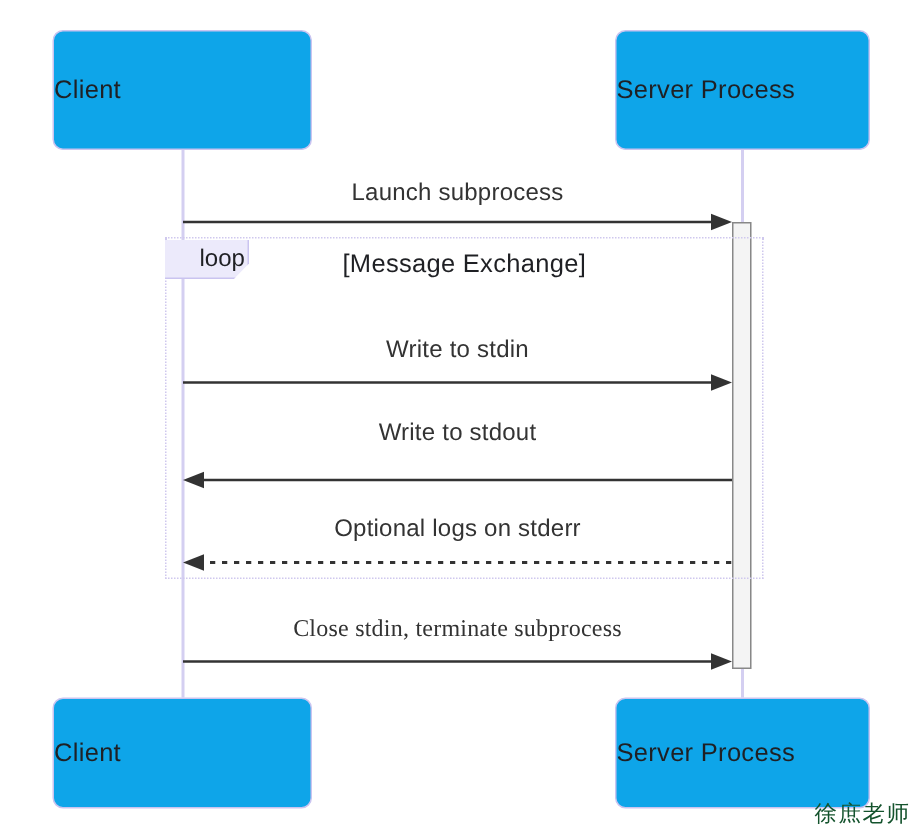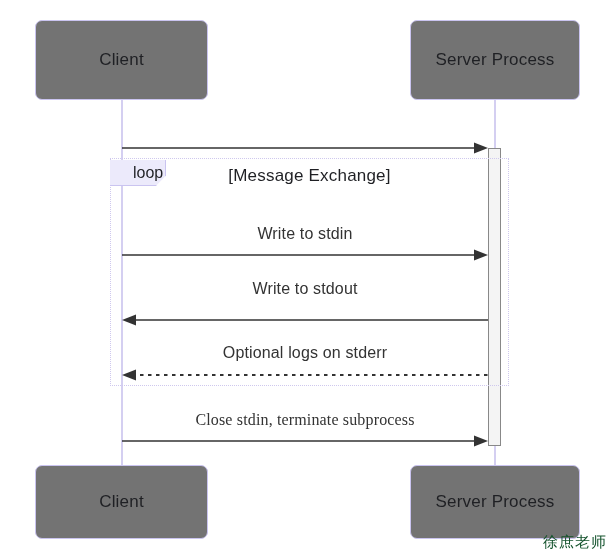--- a/index.html
+++ b/index.html
@@ -14,26 +14,26 @@
     position: relative;
     width: 615px;
     height: 558px;
     background: #ffffff;
     overflow: hidden;
   }
   
   .participant-box {
     position: absolute;
     box-sizing: border-box;
-    background: #737373;
+    background: #0ea5e9;
     border: 1.4px solid #CAC4F0;
     border-radius: 7px;
     display: flex;
     align-items: center;
-    justify-content: center;
+    justify-content: flex-start;
     color: #1f2024;
     font-size: 17px;
     letter-spacing: .2px;
   }
   #client-top    { left: 35px;  top: 20px;  width: 173px; height: 80px; }
   #server-top    { left: 410px; top: 20px;  width: 170px; height: 80px; }
   #client-bottom { left: 35px;  top: 465px; width: 173px; height: 74px; }
   #server-bottom { left: 410px; top: 465px; width: 170px; height: 74px; }
 
   
@@ -139,20 +139,21 @@
 
   <div class="lifeline" id="lifeline-client"></div>
   <div class="lifeline" id="lifeline-server"></div>
 
   <div id="activation-bar"></div>
 
   <div id="loop-frame"></div>
   <div id="loop-label">loop</div>
   <div id="loop-condition">[Message Exchange]</div>
 
+  <div class="msg-label" style="left:122px; top:120px; width:366px;">Launch subprocess</div>
   <div class="msg-arrow" style="left:122px; top:141px; width:366px;">
     <svg width="366" height="14" viewBox="0 0 366 14">
       <line x1="0" y1="7" x2="356" y2="7" stroke="#333333" stroke-width="1.7"></line>
       <polygon points="366,7 352,1.5 352,12.5" fill="#333333"></polygon>
     </svg>
   </div>
 
   <div class="msg-label" style="left:122px; top:225px; width:366px;">Write to stdin</div>
   <div class="msg-arrow" style="left:122px; top:248px; width:366px;">
     <svg width="366" height="14" viewBox="0 0 366 14">

